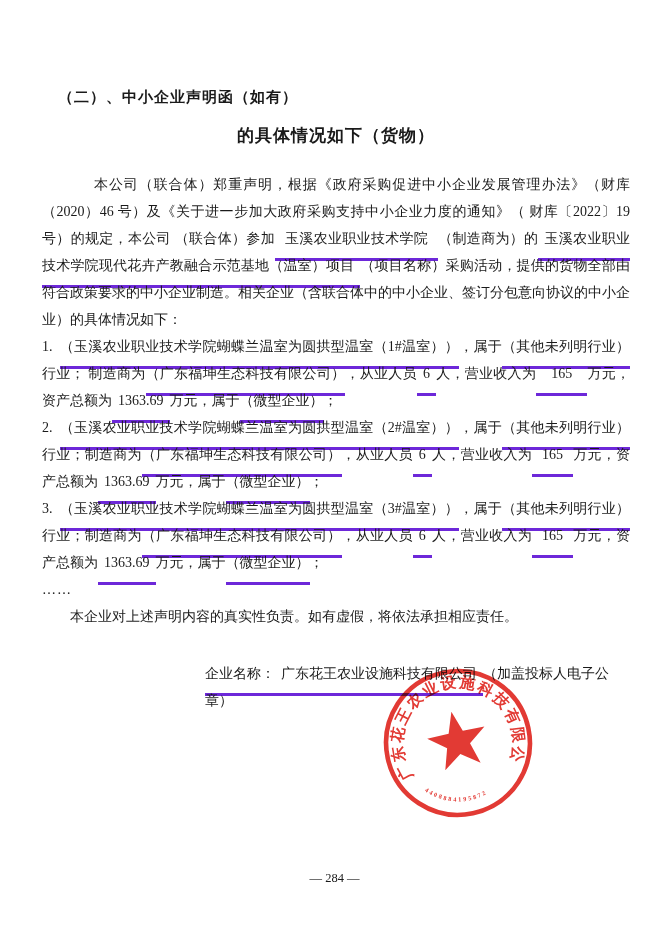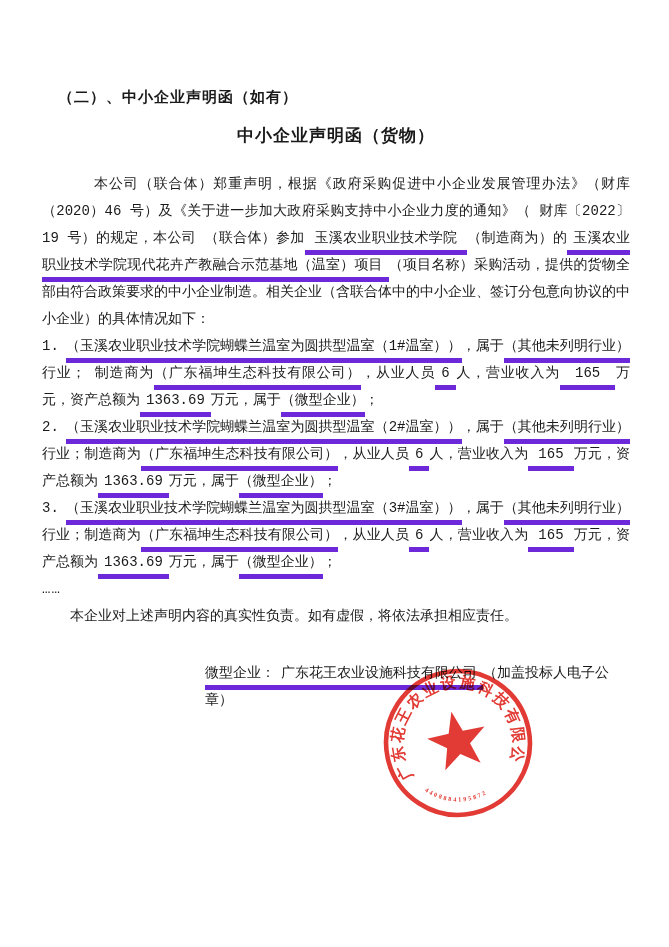--- a/index.html
+++ b/index.html
@@ -8,21 +8,21 @@
     font-family:"Liberation Serif","DejaVu Serif",serif;
     color:#1a1a1a;
     width:669px;
   }
   .page {
     position:relative;
     width:669px; height:947px;
     background:#ffffff;
     overflow:hidden;
   }
-  .content { padding:88px 39px 0 42px;font-family:Liberation Mono, monospace; }
+  .content { padding:88px 39px 0 42px; }
 
   .section-heading {
     font-size:15px; font-weight:bold;
     letter-spacing:1px;
     margin-left:16px;
   }
   .doc-title {
     text-align:center;
     font-size:17px; font-weight:bold;
     letter-spacing:1px;
@@ -32,21 +32,21 @@
   .doc-body { font-size:14px; line-height:27px; text-align:justify; }
   .doc-body p { text-align:justify; }
   .intro { margin-top:24px; text-indent:52px; }
   .item  { text-indent:0; }
   .dots  { text-indent:0; letter-spacing:1px; }
   .close1 { text-indent:36px; }
   .close2 { text-indent:28px; }
 
   .item-no { margin-right:7px; }
 
-  .u { border-bottom:5px solid #6d28d9; padding-bottom:4px; }
+  .u { border-bottom:3px solid #6d28d9; padding-bottom:12px; }
   .pad-s { padding-left:6px;  padding-right:6px; }
   .pad-m { padding-left:10px; padding-right:10px; }
   .pad-w { padding-left:15px; padding-right:15px; }
 
   .signature { margin-top:30px; font-size:14px; line-height:27px; }
   .company-line { margin-left:163px; }
   .date-line { margin-top:11px; text-align:right; padding-right:26px; }
 
   .page-footer {
     position:absolute; top:871px; left:0; width:100%;
@@ -69,52 +69,53 @@
   }
 </style>
 </head>
 <body>
 
 <div class="page">
   <div class="content">
 
     <div class="section-heading">（二）、中小企业声明函（如有）</div>
 
-    <div class="doc-title">中小企业声明函（货物）</div>
+    <div class="doc-title">的具体情况如下（货物）</div>
 
     <div class="doc-body">
 
       <p class="intro"><span>本公司（联合体）郑重声明，根据《政府采购促进中小企业发展管理办法》（财库（2020）46 号）及《关于进一步加大政府采购支持中小企业力度的通知》（ 财库〔2022〕19 号）的规定，本公司 （联合体）参加</span><span class="u pad-m">玉溪农业职业技术学院</span><span>（制造商为）的</span><span class="u pad-s">玉溪农业职业技术学院现代花卉产教融合示范基地（温室）项目</span><span>（项目名称）采购活动，提供的货物全部由符合政策要求的中小企业制造。相关企业（含联合体中的中小企业、签订分包意向协议的中小企业）的具体情况如下：</span></p>
 
       <p class="item"><span class="item-no">1.</span><span class="u">（玉溪农业职业技术学院蝴蝶兰温室为圆拱型温室（1#温室））</span><span>，属于</span><span class="u">（其他未列明行业）</span><span>行业； 制造商为</span><span class="u">（广东福坤生态科技有限公司）</span><span>，从业人员</span><span class="u pad-s">6</span><span>人，营业收入为</span><span class="u pad-w">165</span><span>万元，资产总额为</span><span class="u pad-s">1363.69</span><span>万元，属于</span><span class="u">（微型企业）</span><span>；</span></p>
 
       <p class="item"><span class="item-no">2.</span><span class="u">（玉溪农业职业技术学院蝴蝶兰温室为圆拱型温室（2#温室））</span><span>，属于</span><span class="u">（其他未列明行业）</span><span>行业；制造商为</span><span class="u">（广东福坤生态科技有限公司）</span><span>，从业人员</span><span class="u pad-s">6</span><span>人，营业收入为</span><span class="u pad-m">165</span><span>万元，资产总额为</span><span class="u pad-s">1363.69</span><span>万元，属于</span><span class="u">（微型企业）</span><span>；</span></p>
 
       <p class="item"><span class="item-no">3.</span><span class="u">（玉溪农业职业技术学院蝴蝶兰温室为圆拱型温室（3#温室））</span><span>，属于</span><span class="u">（其他未列明行业）</span><span>行业；制造商为</span><span class="u">（广东福坤生态科技有限公司）</span><span>，从业人员</span><span class="u pad-s">6</span><span>人，营业收入为</span><span class="u pad-m">165</span><span>万元，资产总额为</span><span class="u pad-s">1363.69</span><span>万元，属于</span><span class="u">（微型企业）</span><span>；</span></p>
 
       <p class="dots">……</p>
 
       <p class="close2">本企业对上述声明内容的真实性负责。如有虚假，将依法承担相应责任。</p>
     </div>
 
     <div class="signature">
-      <div class="company-line"><span class="u">微型企业：</span><span class="u pad-s">广东花王农业设施科技有限公司</span><span>（加盖投标人电子公章）</span></div>
+      <div class="company-line"><span class="u">企业名称：</span><span class="u pad-s">广东花王农业设施科技有限公司</span><span>（加盖投标人电子公章）</span></div>
     </div>
   </div>
 
   <div class="seal">
     <svg viewBox="0 0 150 150" xmlns="http://www.w3.org/2000/svg">
       <defs>
         <path id="sealTopArc" d="M 26.1 97.8 A 54 54 0 1 1 123.9 97.8" fill="none"></path>
         <path id="sealBottomArc" d="M 28.3 107.7 A 57 57 0 0 0 121.7 107.7" fill="none"></path>
       </defs>
       <circle cx="75" cy="75" r="70" fill="none" stroke="#df241d" stroke-width="4.5"></circle>
       <polygon fill="#df241d" points="75,44 82.05,64.3 103.5,64.7 86.4,77.7 92.6,98.3 75,86 57.4,98.3 63.6,77.7 46.5,64.7 67.95,64.3"></polygon>
       <text font-size="15" fill="#df241d" letter-spacing="2.2">
         <textPath href="#sealTopArc" startOffset="0">广东花王农业设施科技有限公司</textPath>
       </text>
       <text font-size="6" fill="#df241d" letter-spacing="2" font-weight="normal">
         <textPath href="#sealBottomArc" startOffset="8">4408884195872</textPath>
       </text>
     </svg>
   </div>
 
+  <div class="page-footer">— 284 —</div>
 </div>
 
 </body></html>

